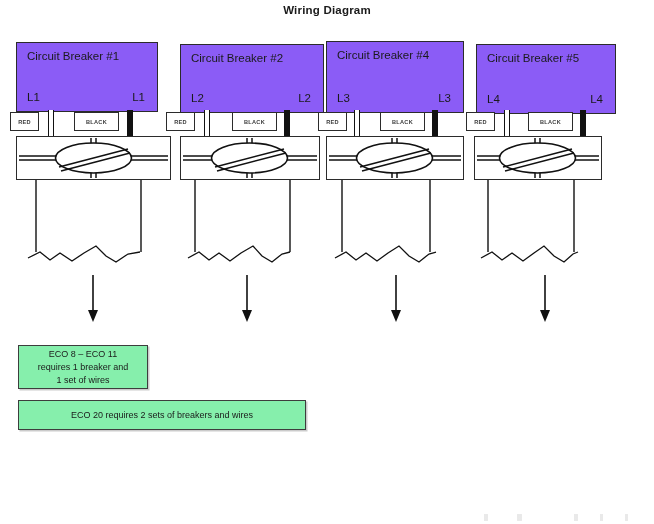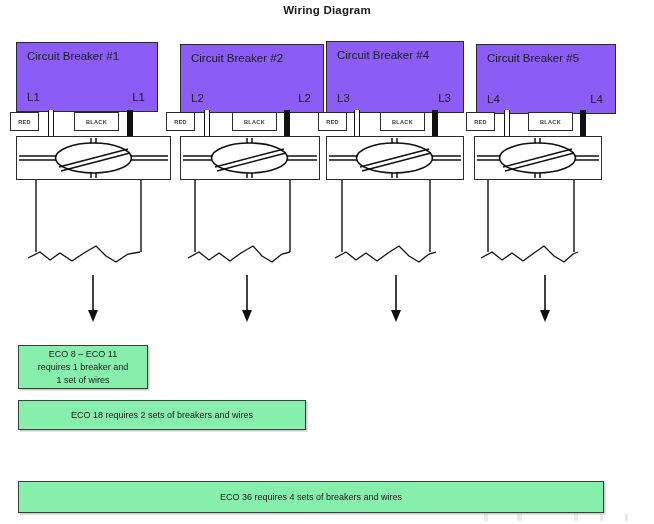--- a/index.html
+++ b/index.html
@@ -300,23 +300,20 @@
     </svg>
   </div>
 
   <div class="note" style="left:18px; top:345px; width:130px; height:44px;">
     <span>ECO 8 – ECO 11
 requires 1 breaker and
 1 set of wires</span>
   </div>
 
   <div class="note" style="left:18px; top:400px; width:288px; height:30px;">
-    <span>ECO 18 requires 2 sets of breakers and wires</span>
-  </div>
-
-
-  <div class="note" style="left:18px; top:481px; width:586px; height:32px;">
-    <span>ECO 36 requires 4 sets of breakers and wires</span>
-  </div>
+    <span>ECO 20 requires 2 sets of breakers and wires</span>
+  </div>
+
+
 
   <div class="artifact"></div>
 
 </div>
 
 </body></html>

